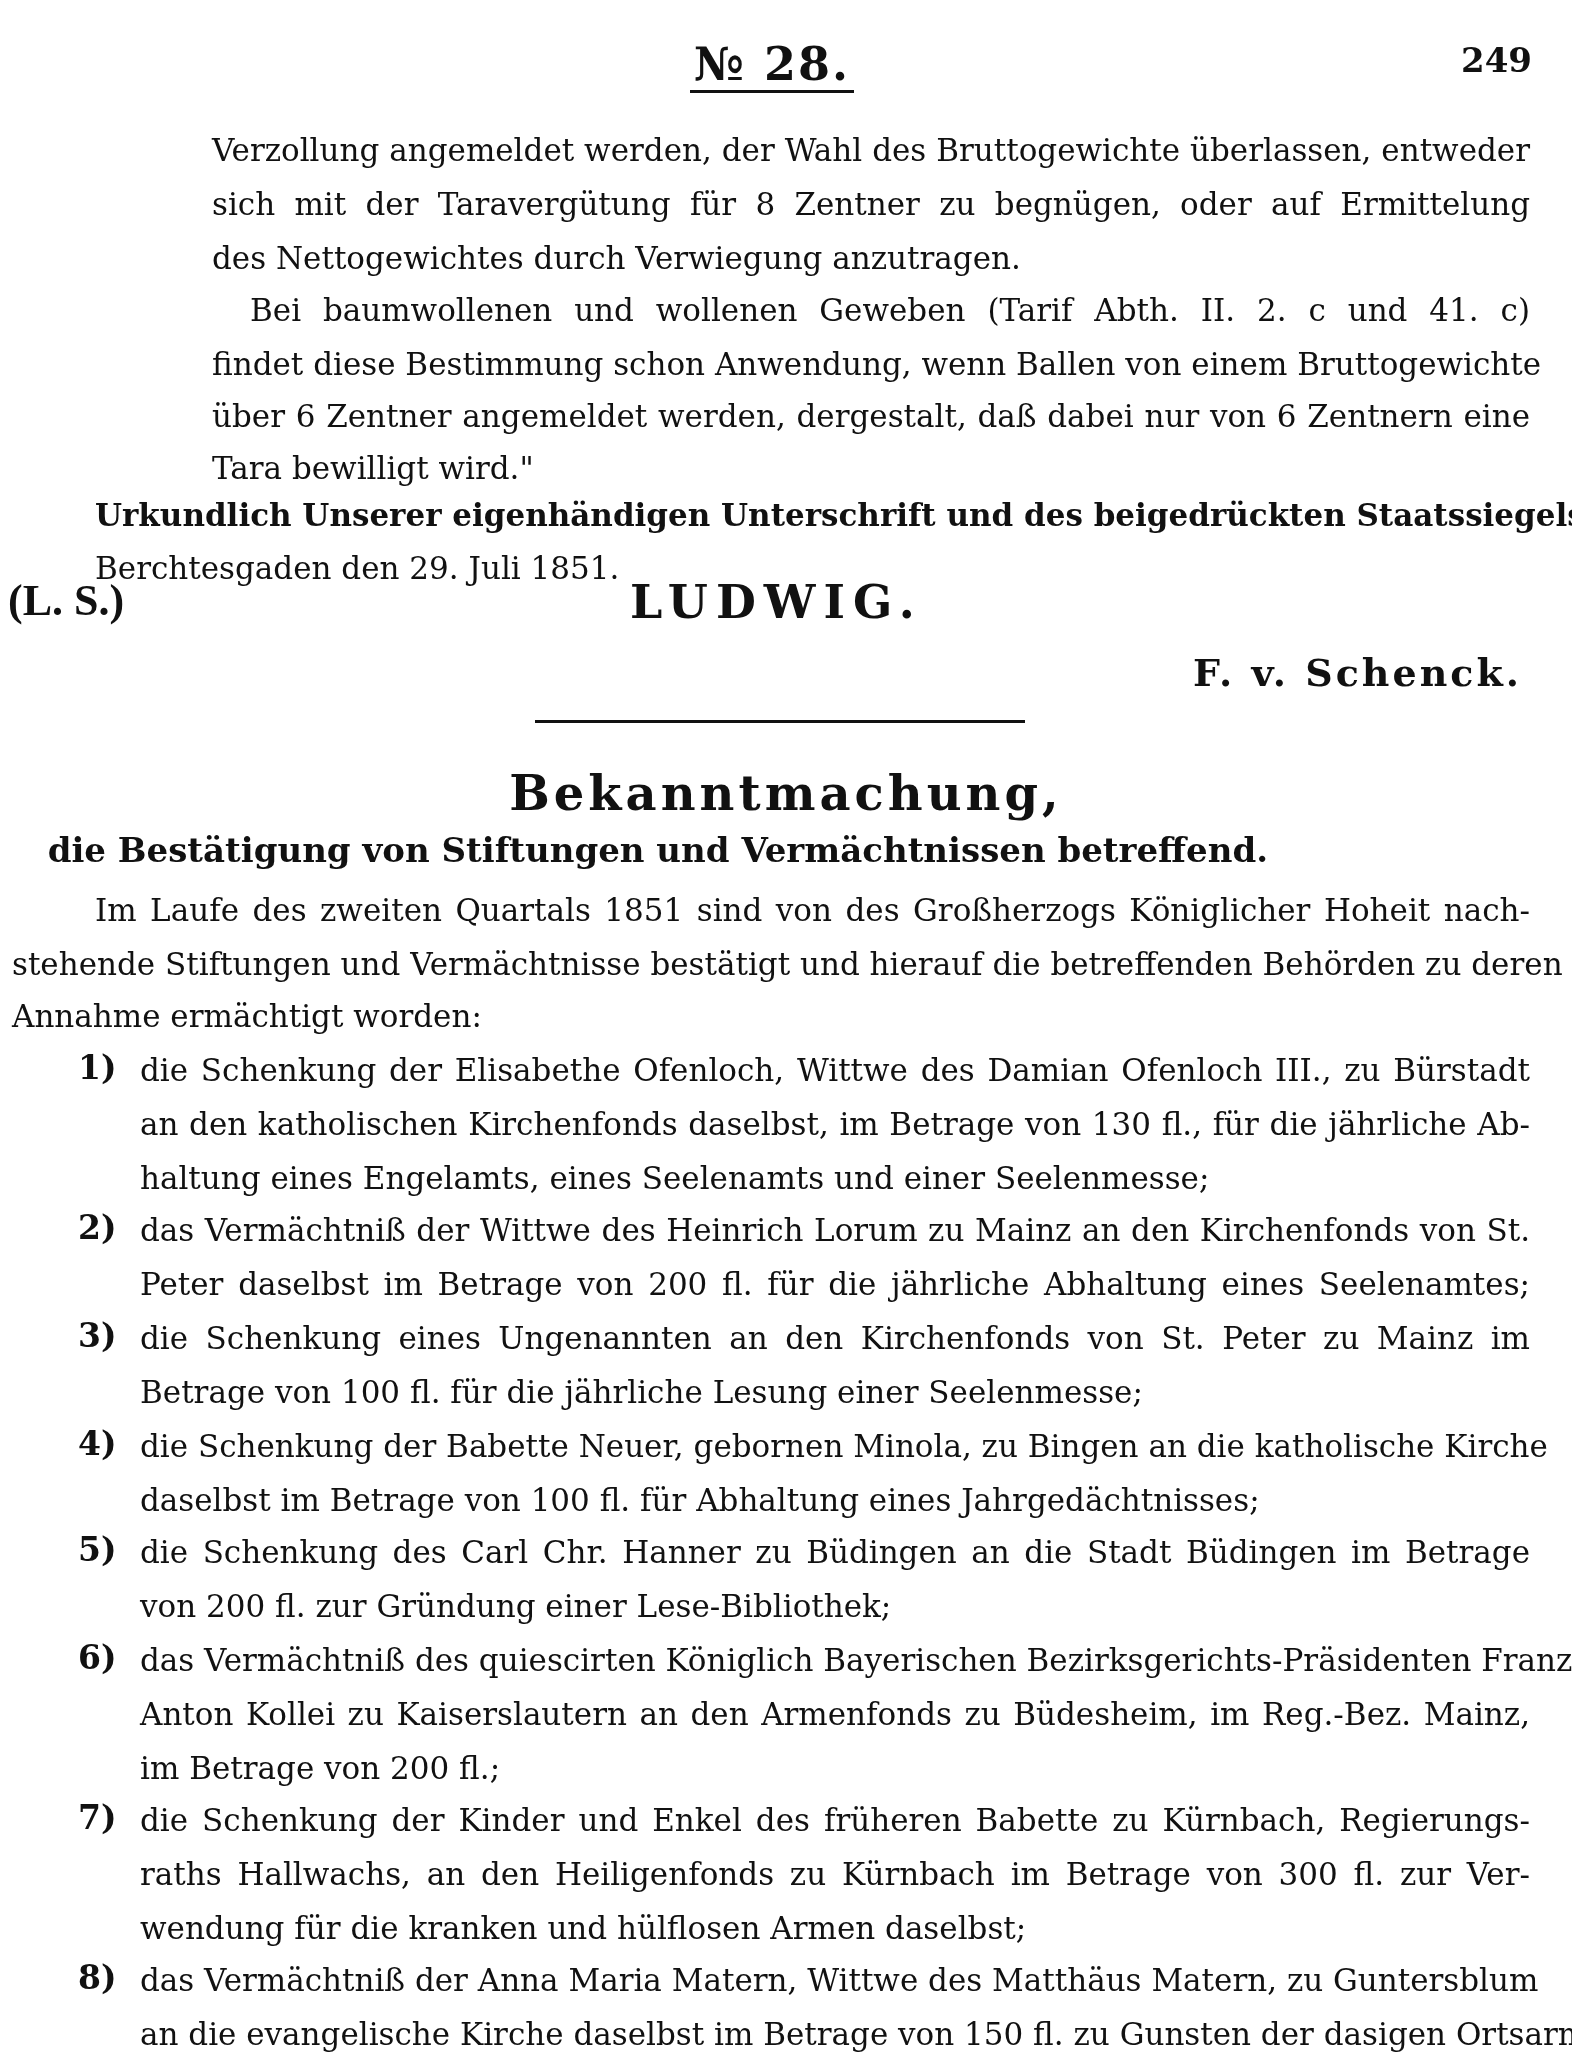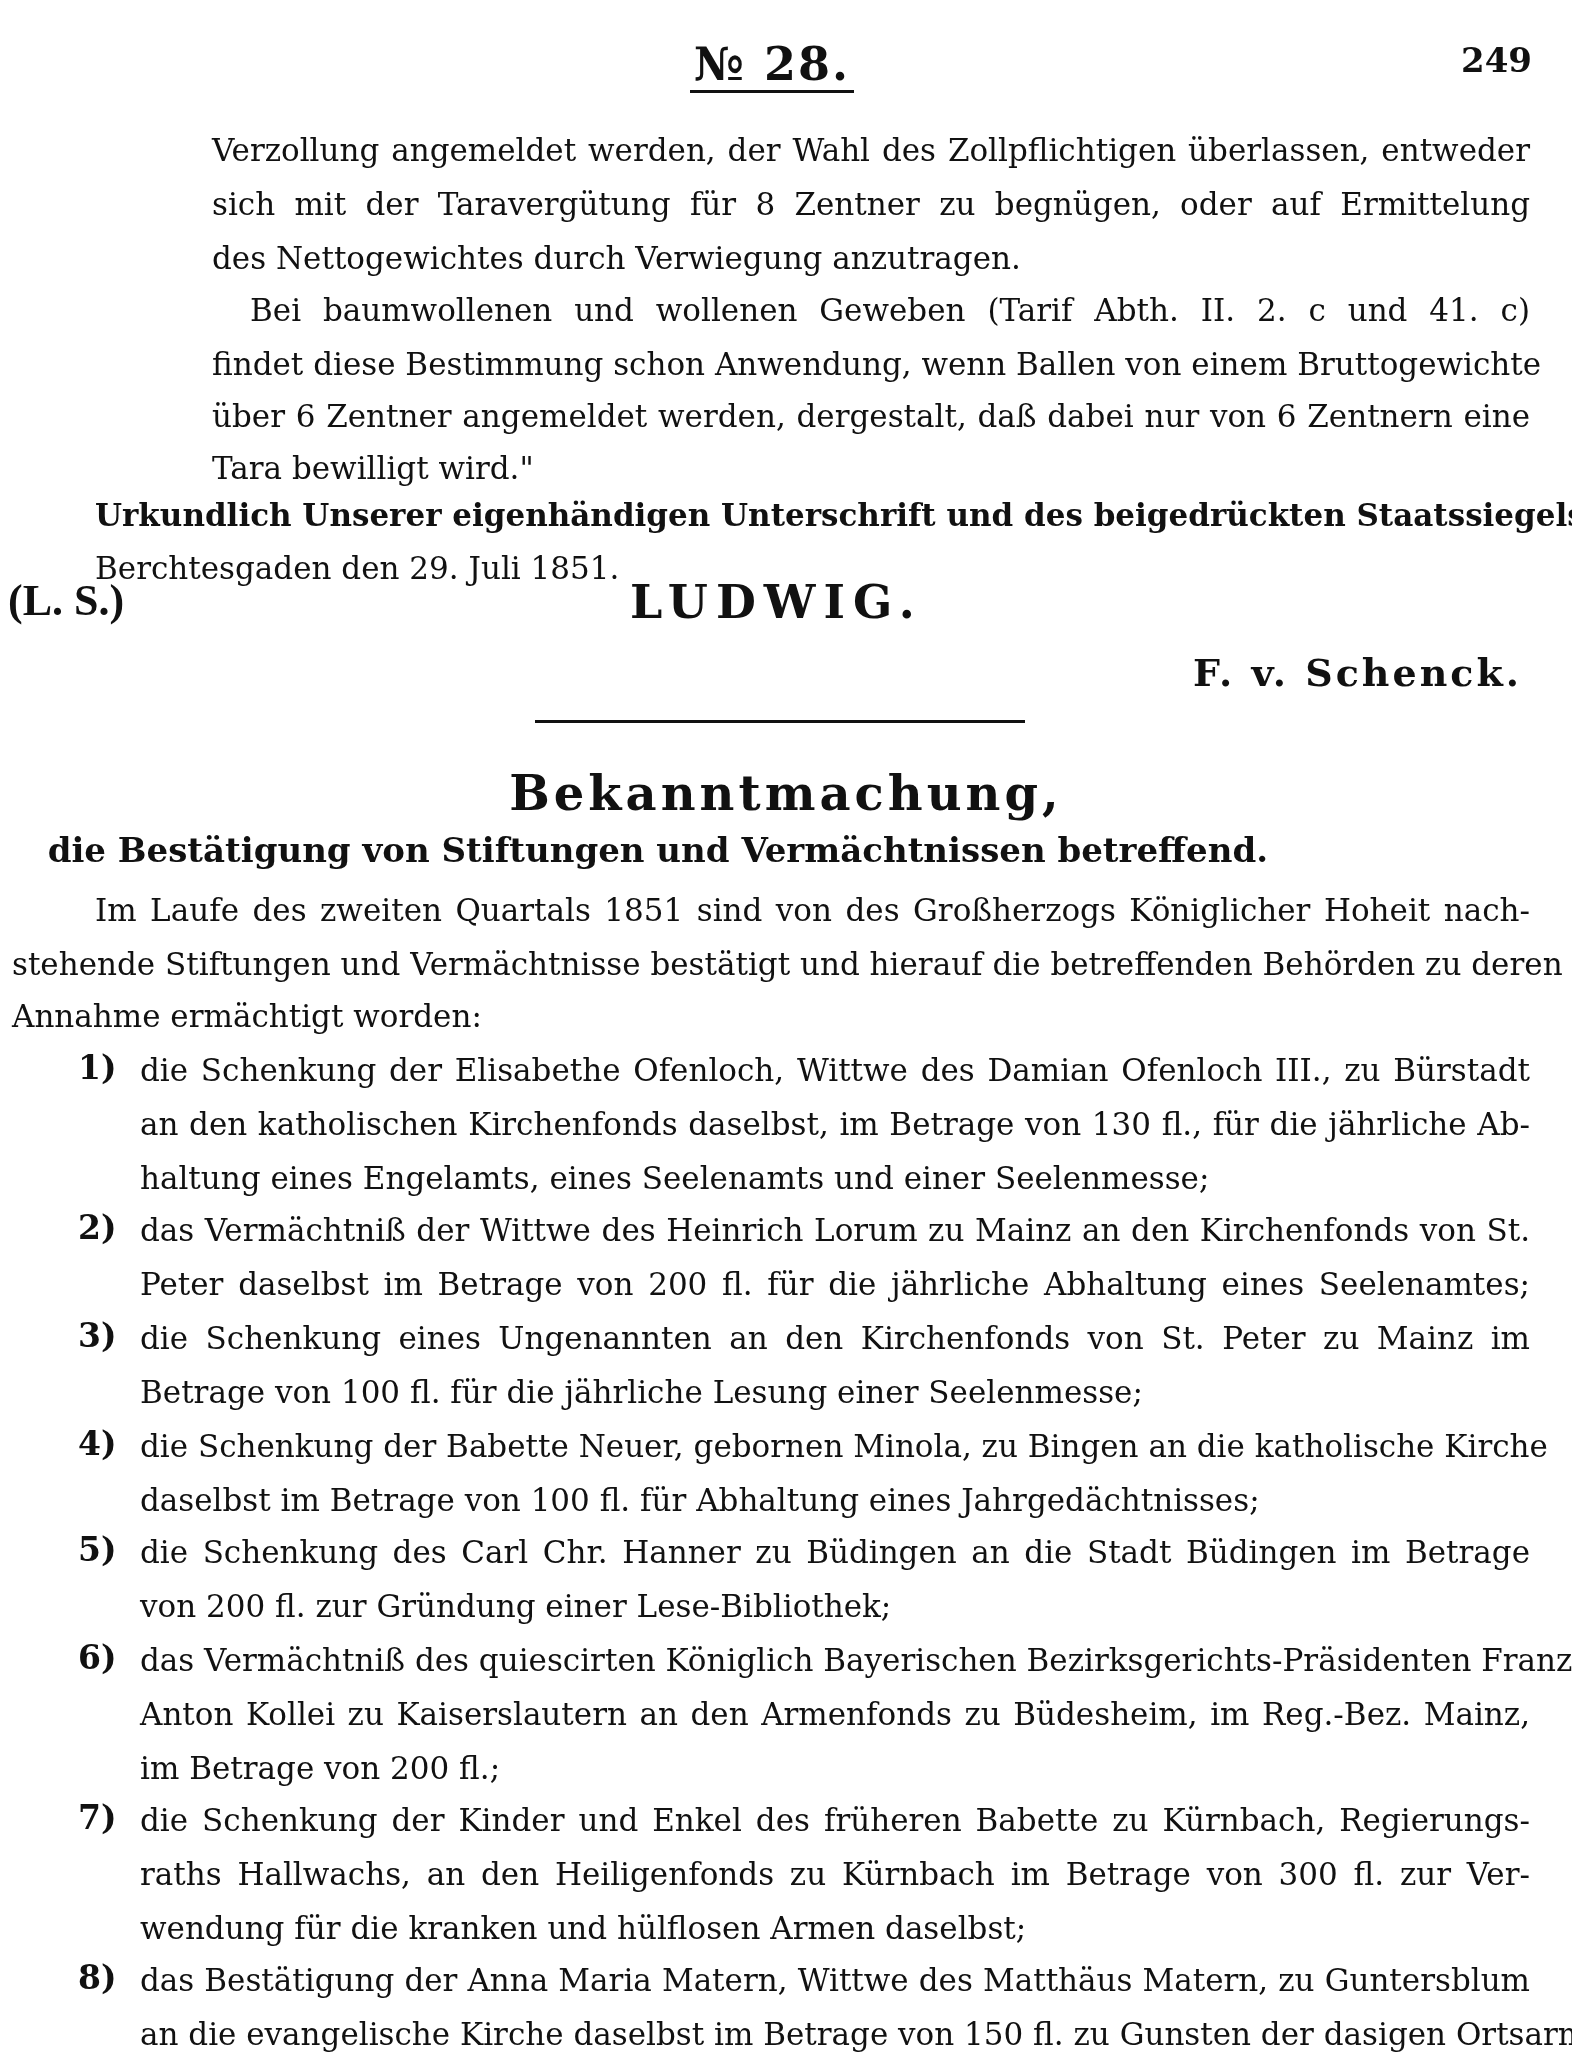--- a/index.html
+++ b/index.html
@@ -31,21 +31,21 @@
 </head>
 <body>
 
 <div class="page">
 
   <div class="header">
     <span class="issue">№ 28.</span>
     <span class="pagenum">249</span>
   </div>
 
-  <div class="line" style="left:212px; width:1318px; top:130px;">Verzollung angemeldet werden, der Wahl des Zollpflichtigen überlassen, entweder</div>
+  <div class="line" style="left:212px; width:1318px; top:130px;">Verzollung angemeldet werden, der Wahl des Bruttogewichte überlassen, entweder</div>
   <div class="line" style="left:212px; width:1318px; top:184px;">sich mit der Taravergütung für 8 Zentner zu begnügen, oder auf Ermittelung</div>
   <div class="line left" style="left:212px; width:1318px; top:238px;">des Nettogewichtes durch Verwiegung anzutragen.</div>
 
   <div class="line" style="left:250px; width:1280px; top:290px;">Bei baumwollenen und wollenen Geweben (Tarif Abth. II. 2. c und 41. c)</div>
   <div class="line" style="left:212px; width:1318px; top:344px;">findet diese Bestimmung schon Anwendung, wenn Ballen von einem Bruttogewichte</div>
   <div class="line" style="left:212px; width:1318px; top:396px;">über 6 Zentner angemeldet werden, dergestalt, daß dabei nur von 6 Zentnern eine</div>
   <div class="line left" style="left:212px; width:1318px; top:448px;">Tara bewilligt wird."</div>
 
   <div class="line left bold" style="left:95px; width:1320px; top:495px;">Urkundlich Unserer eigenhändigen Unterschrift und des beigedrückten Staatssiegels.</div>
   <div class="line left" style="left:95px; width:700px; top:548px;">Berchtesgaden den 29. Juli 1851.</div>
@@ -87,16 +87,16 @@
   <div class="line" style="left:140px; width:1390px; top:1694px;">Anton Kollei zu Kaiserslautern an den Armenfonds zu Büdesheim, im Reg.-Bez. Mainz,</div>
   <div class="line" style="left:140px; width:1390px; top:1640px;">das Vermächtniß des quiescirten Königlich Bayerischen Bezirksgerichts-Präsidenten Franz</div>
   <div class="line left" style="left:140px; width:1390px; top:1748px;">im Betrage von 200 fl.;</div>
 
   <div class="num" style="top:1798px;">7)</div>
   <div class="line" style="left:140px; width:1390px; top:1800px;">die Schenkung der Kinder und Enkel des früheren Babette zu Kürnbach, Regierungs-</div>
   <div class="line" style="left:140px; width:1390px; top:1854px;">raths Hallwachs, an den Heiligenfonds zu Kürnbach im Betrage von 300 fl. zur Ver-</div>
   <div class="line left" style="left:140px; width:1390px; top:1908px;">wendung für die kranken und hülflosen Armen daselbst;</div>
 
   <div class="num" style="top:1958px;">8)</div>
-  <div class="line" style="left:140px; width:1390px; top:1960px;">das Bestätigung der Anna Maria Matern, Wittwe des Matthäus Matern, zu Guntersblum</div>
+  <div class="line" style="left:140px; width:1390px; top:1960px;">das Vermächtniß der Anna Maria Matern, Wittwe des Matthäus Matern, zu Guntersblum</div>
   <div class="line" style="left:140px; width:1390px; top:2014px;">an die evangelische Kirche daselbst im Betrage von 150 fl. zu Gunsten der dasigen Ortsarmen;</div>
 
 </div>
 
 </body></html>

